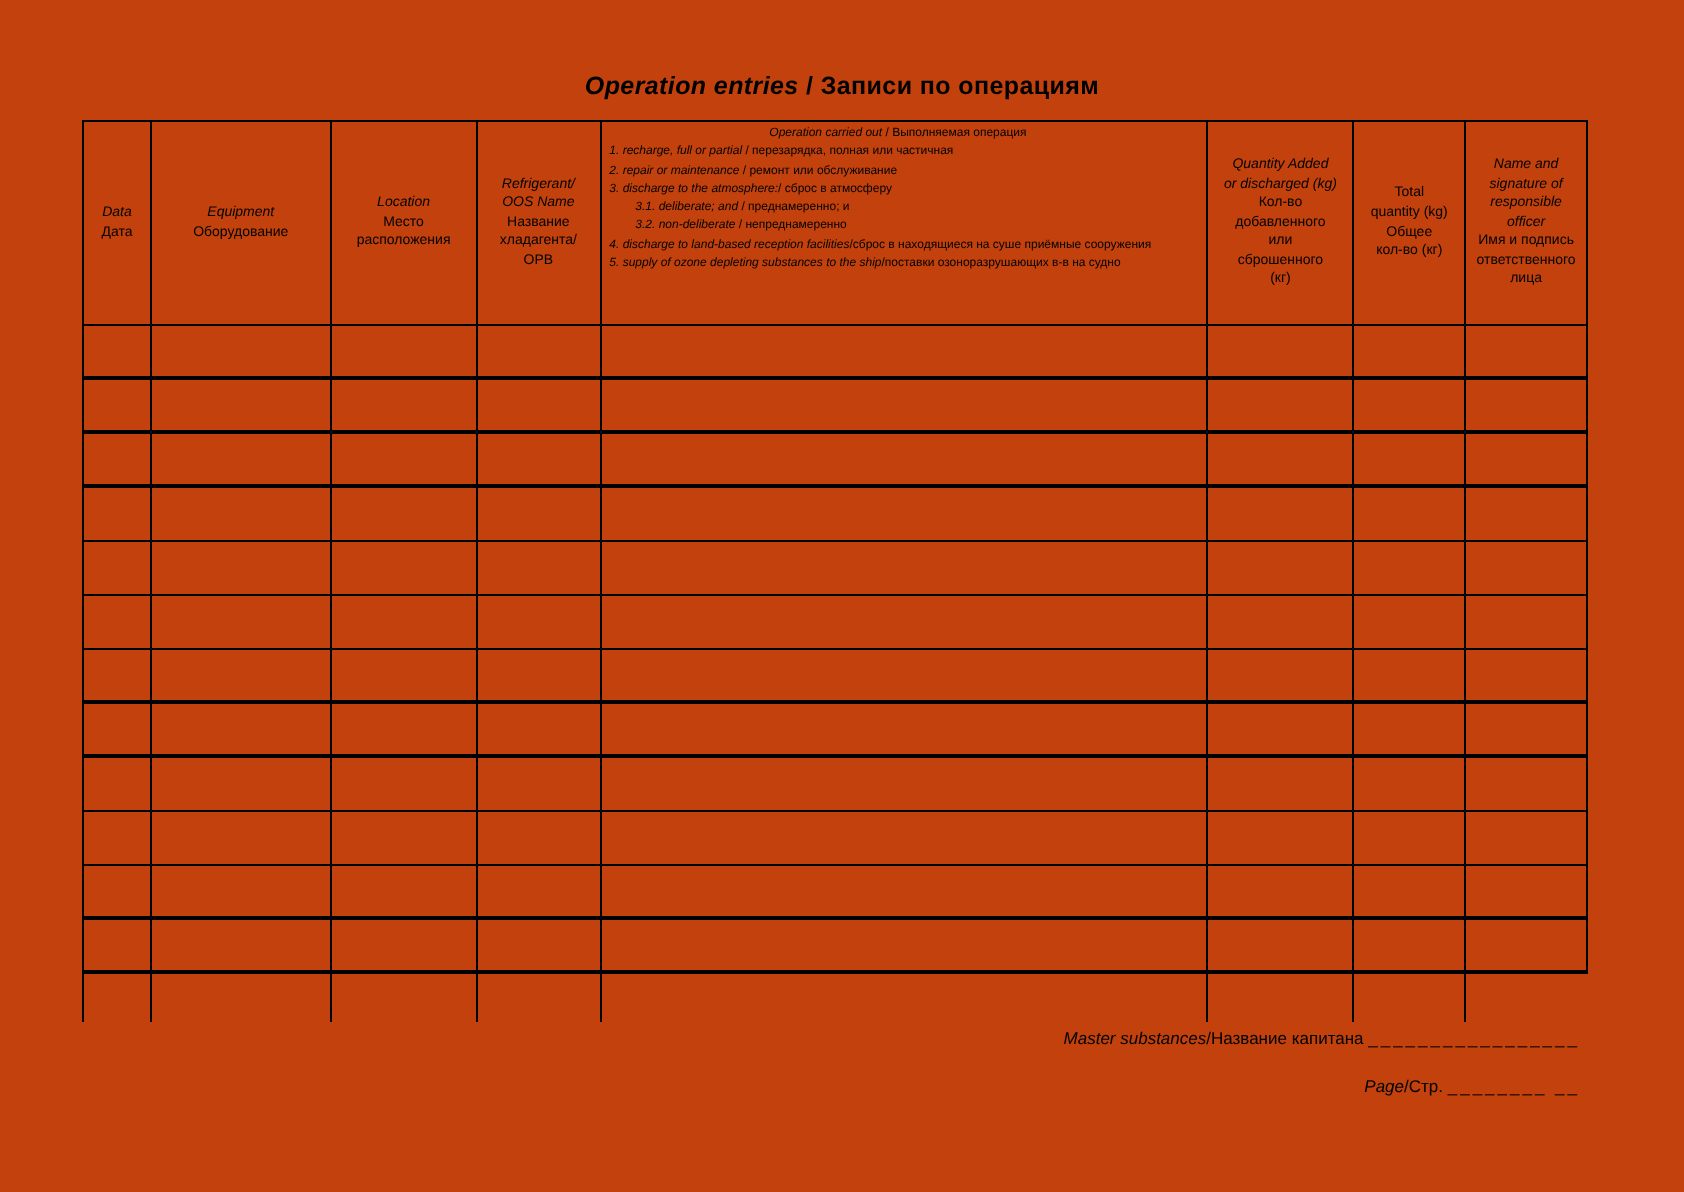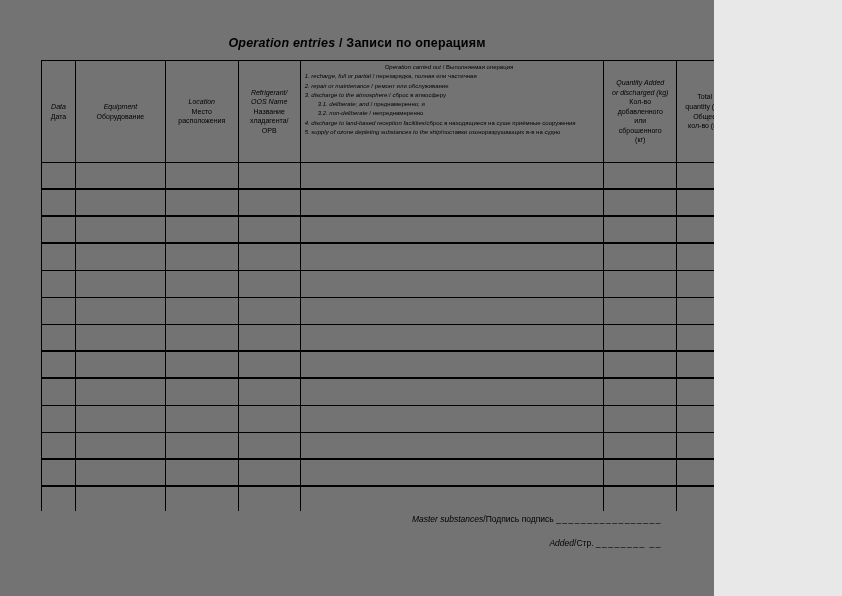--- a/index.html
+++ b/index.html
@@ -1,21 +1,21 @@
 <!DOCTYPE html>
 <html><head>
 <meta charset="utf-8">
 <style>
   * { box-sizing: border-box; margin: 0; padding: 0; }
   html, body { background: #e8e8e8; }
   .page {
     position: relative;
-    width: 714px;
+    width: 842px;
     height: 596px;
-    background: #737373;
+    background: #c2410c;
     font-family: "Liberation Sans", sans-serif;
     color: #000;
     overflow: hidden;
   }
   .it { font-style: italic; }
   .title {
     position: absolute;
     top: 36px; left: 0;
     width: 100%;
     text-align: center;
@@ -292,20 +292,20 @@
           <div class="cell c3"></div>
           <div class="cell c4"></div>
           <div class="cell c5"></div>
           <div class="cell c6"></div>
           <div class="cell c7"></div>
         </div>
       </div>
   </div>
 
   <div class="footer-master">
-    <span class="it">Master substances</span><span>/Подпись подпись </span><span class="us">_________________</span>
+    <span class="it">Master substances</span><span>/Название капитана </span><span class="us">_________________</span>
   </div>
 
   <div class="footer-page">
-    <span class="it">Added</span><span>/Стр. </span><span class="us">________ __</span>
+    <span class="it">Page</span><span>/Стр. </span><span class="us">________ __</span>
   </div>
 
 </div>
 
 </body></html>

